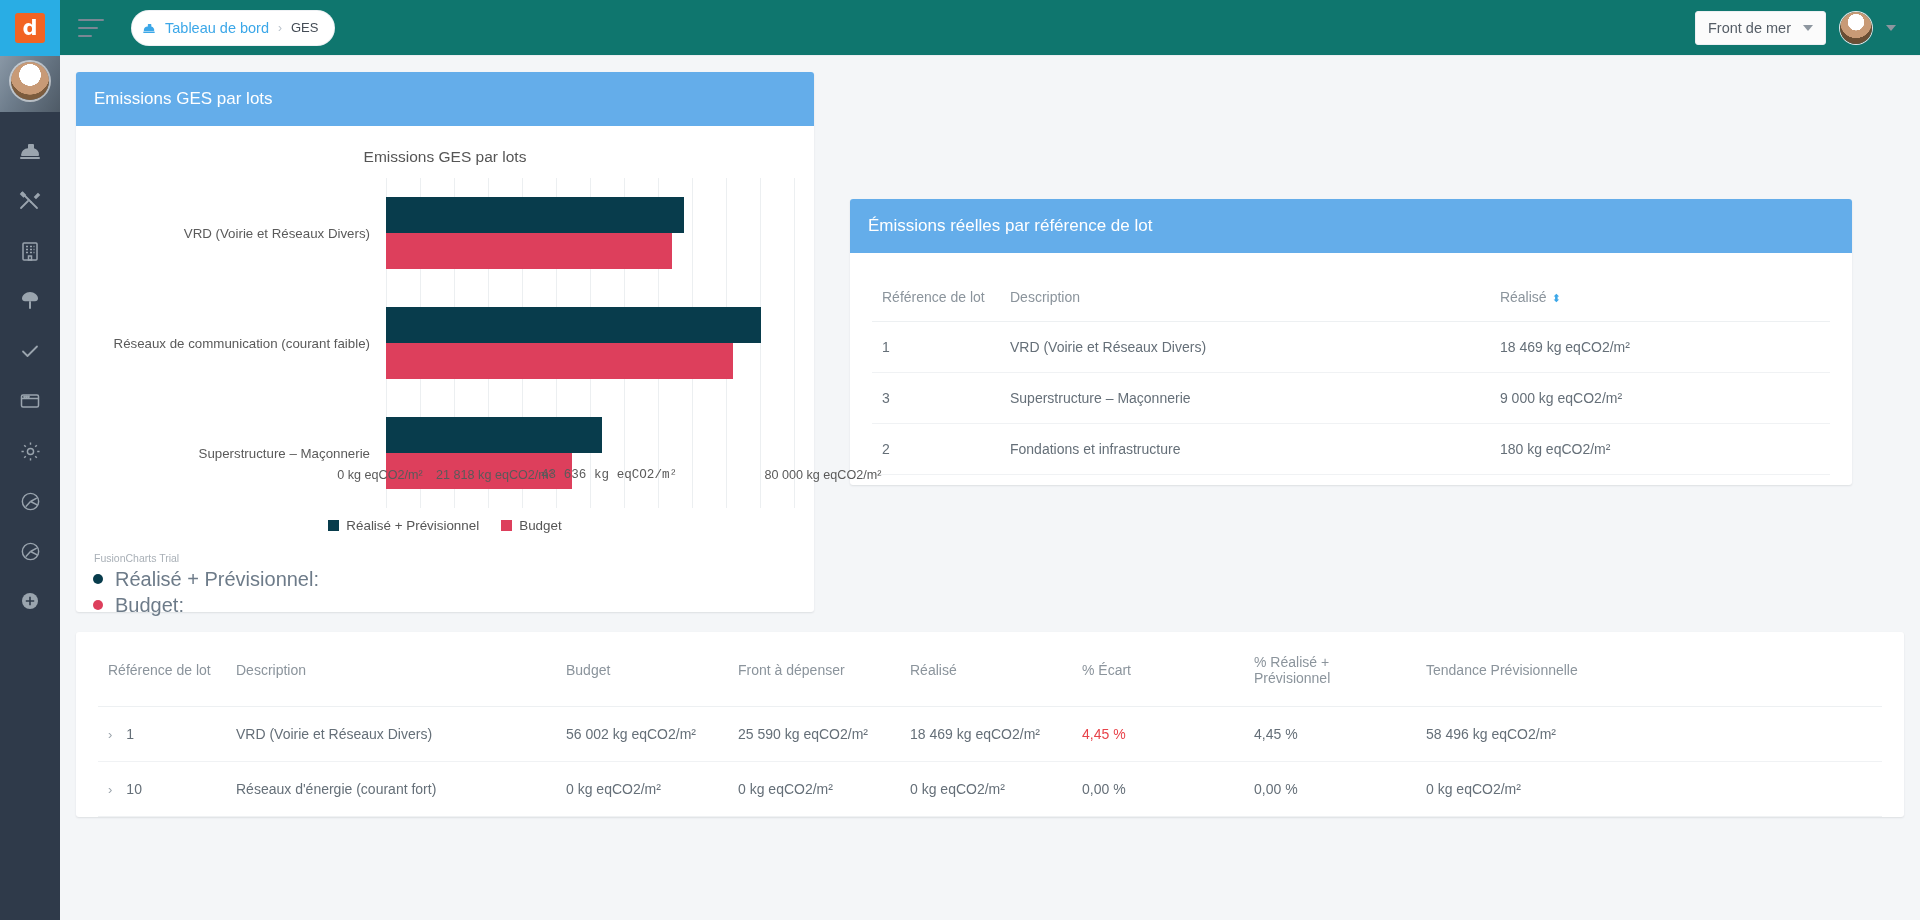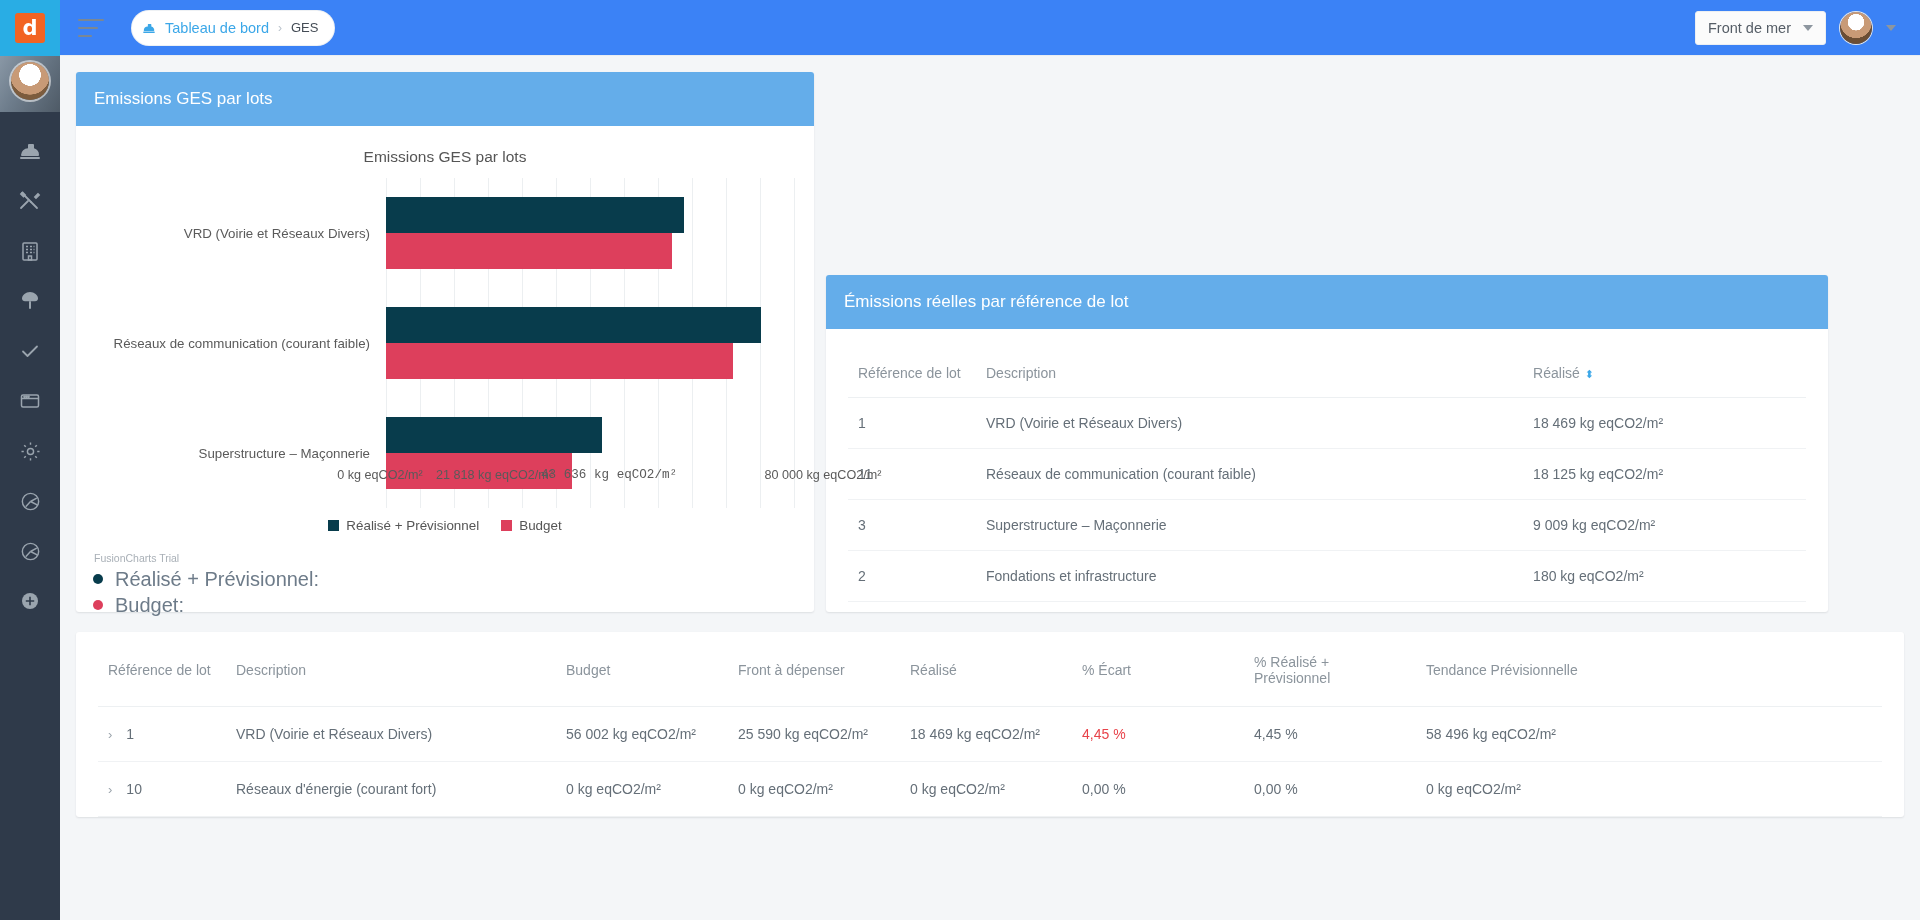--- a/index.html
+++ b/index.html
@@ -47,21 +47,21 @@
     display: flex; align-items: center; justify-content: center;
     cursor: pointer;
   }
   .sb-item svg { display: block; }
 
   
   .main { flex: 1; height: 920px; display: flex; flex-direction: column; position: relative; }
 
   
   .topbar {
-    height: 56px; min-height: 56px; background: #3b82f6;
+    height: 56px; min-height: 56px; background: #0f766e;
     display: flex; align-items: center;
     border-bottom: 1px solid #e9edf1;
     padding: 0 24px 0 18px;
     position: relative; z-index: 10;
   }
   .hamburger { width: 26px; height: 18px; display: flex; flex-direction: column; justify-content: space-between; cursor: pointer; }
   .hamburger i { display: block; height: 2px; background: #7a8794; border-radius: 1px; }
   .hamburger i:nth-child(1) { width: 26px; }
   .hamburger i:nth-child(2) { width: 20px; }
   .hamburger i:nth-child(3) { width: 14px; }
@@ -89,21 +89,21 @@
     width: 32px; height: 32px; border-radius: 50%;
     background: radial-gradient(circle at 50% 32%, #ffffff 0 30%, #c89a76 31% 58%, #6b4e34 59% 100%);
     box-shadow: 0 0 0 1px #e2e6ea; cursor: pointer;
   }
 
   
   .content {
     flex: 1; overflow: hidden; padding: 16px;
     background: #f4f6f8;
   }
-  .row { display: flex; gap: 12px; align-items: flex-end; }
+  .row { display: flex; gap: 36px; align-items: center; }
   .card {
     background: #fff; border-radius: 3px;
     box-shadow: 0 1px 2px rgba(20,30,40,.10);
   }
   .card-head {
     background: #64ADEA; color: #fff;
     padding: 17px 18px; font-size: 17px; border-radius: 3px 3px 0 0;
   }
 
   
@@ -378,28 +378,23 @@
                   </th>
                 </tr>
               </thead>
               <tbody id="emissions-tbody">
                   <tr>
                     <td>1</td>
                     <td>VRD (Voirie et Réseaux Divers)</td>
                     <td>18 469 kg eqCO2/m²</td>
                   </tr>
                   <tr>
-                    <td>11</td>
-                    <td>Réseaux de communication (courant faible)</td>
-                    <td>18 125 kg eqCO2/m²</td>
-                  </tr>
-                  <tr>
                     <td>3</td>
                     <td>Superstructure – Maçonnerie</td>
-                    <td>9 009 kg eqCO2/m²</td>
+                    <td>9 000 kg eqCO2/m²</td>
                   </tr>
                   <tr>
                     <td>2</td>
                     <td>Fondations et infrastructure</td>
                     <td>180 kg eqCO2/m²</td>
                   </tr>
                 </tbody>
             </table>
           </div>
         </div>

